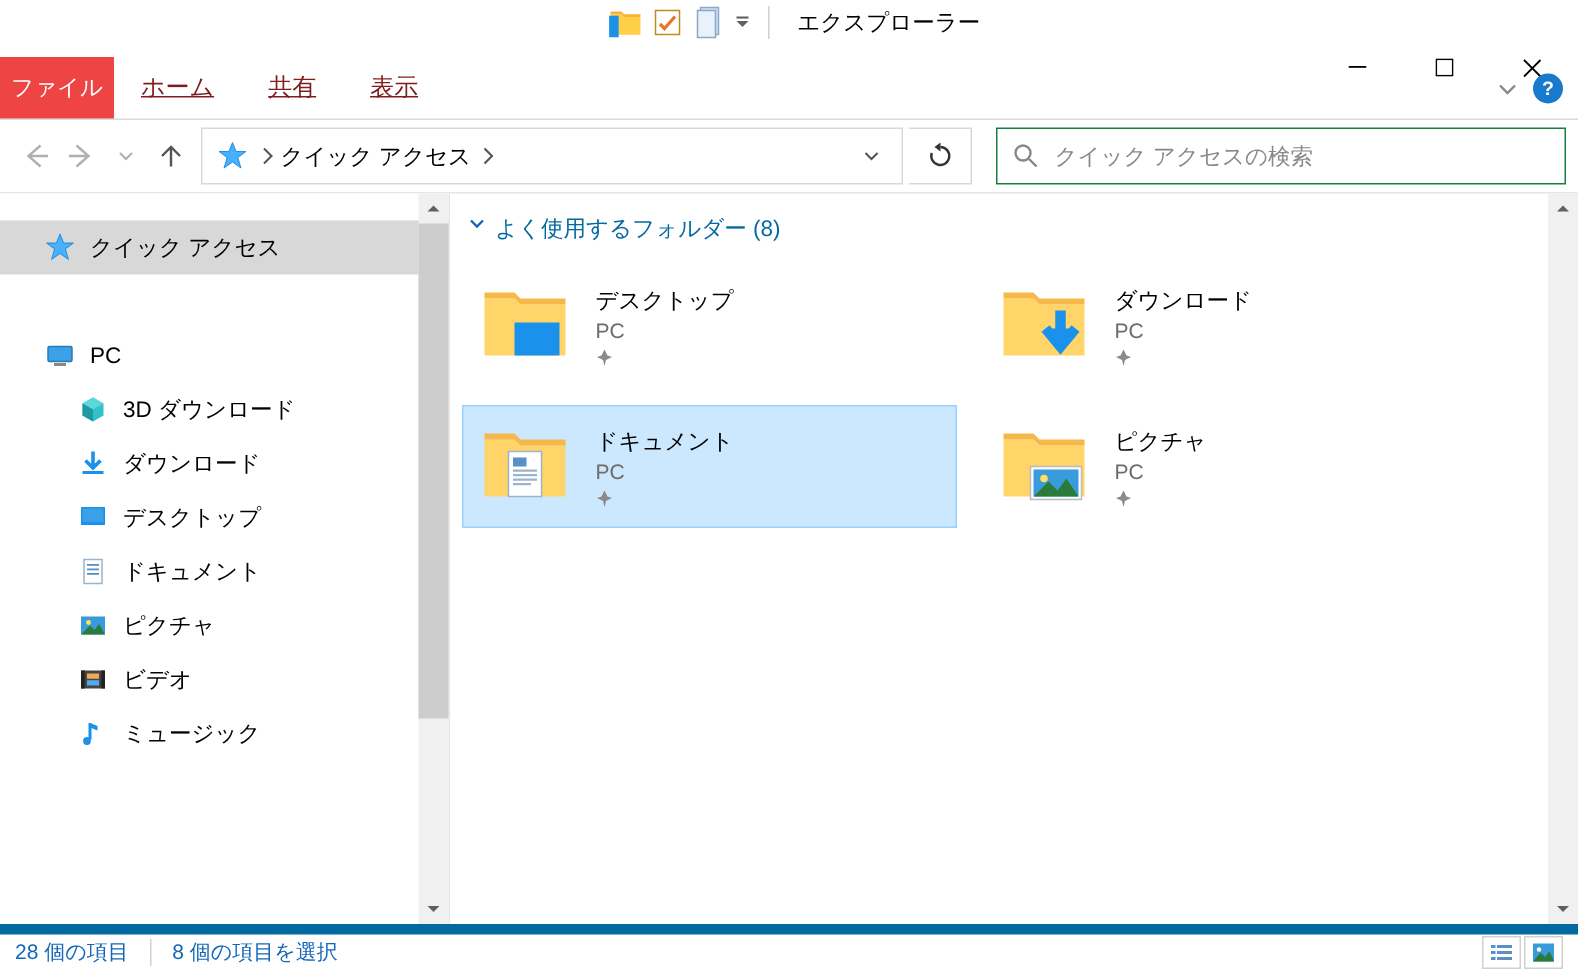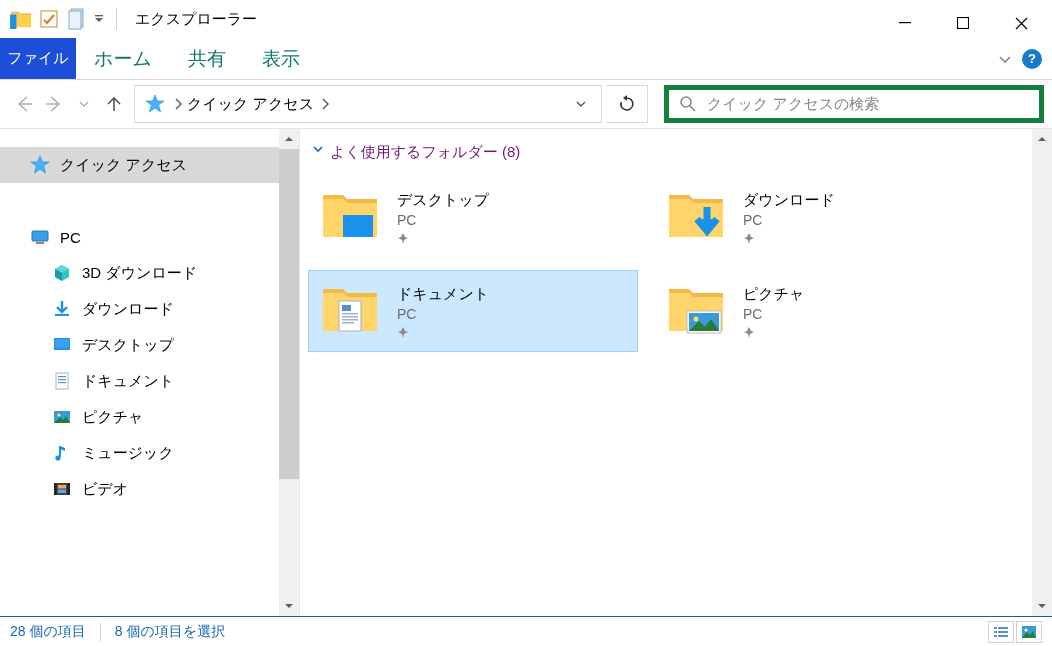--- a/index.html
+++ b/index.html
@@ -1,75 +1,75 @@
 <!DOCTYPE html>
 <html><head>
 <meta charset="utf-8">
 <style>
 * { box-sizing: border-box; margin: 0; padding: 0; }
 html, body { width: 1052px; height: 646px; font-family: "Yu Gothic UI", "Meiryo", "Segoe UI", sans-serif; font-size: 13px; background: #fff; overflow: hidden; }
 
-.title-bar { height: 38px; display: flex; padding: 4px 2px; }
+.title-bar { height: 38px; display: flex; align-items: center; padding: 4px 2px; flex-direction: column; }
 .title-icon-wrap { display: flex; align-items: center; gap: 6px; padding-left: 8px; }
 .folder-icon { width: 22px; height: 20px; position: relative; }
 .folder-icon svg { width: 100%; height: 100%; }
 .qat-icon { width: 22px; height: 22px; display: flex; align-items: center; justify-content: center; }
 .dropdown-caret { width: 10px; height: 10px; color: #5a5a5a; }
 .title-sep { width: 1px; height: 22px; background: #d0d0d0; margin: 0 6px; }
 .title-text { font-size: 15px; color: #000; margin-left: 6px; }
 .win-controls { margin-left: auto; display: flex; }
 .win-btn { width: 58px; height: 38px; display: flex; align-items: center; justify-content: center; color: #000; }
 
 .ribbon-tabs { height: 42px; display: flex; align-items: stretch; border-bottom: 1px solid #d9d9d9; }
-.file-tab { background: #1d4ed8; color: #fff; width: 76px; display: flex; align-items: center; justify-content: center; font-size: 15px; }
-.ribbon-tab { padding: 0 18px; display: flex; align-items: center; font-size: 19px; color: #0f766e; }
+.file-tab { background: #ef4444; color: #fff; width: 76px; display: flex; align-items: center; justify-content: center; font-size: 15px; }
+.ribbon-tab { padding: 0 18px; display: flex; align-items: center; font-size: 16px; color: #7f1d1d; text-decoration: underline; }
 .ribbon-right { margin-left: auto; display: flex; align-items: center; padding-right: 10px; gap: 10px; }
 .chev-down { color: #888; }
 .help-icon { width: 20px; height: 20px; border-radius: 50%; background: #1979ca; color: #fff; display: flex; align-items: center; justify-content: center; font-weight: bold; font-size: 13px; }
 
 .nav-row { height: 48px; display: flex; align-items: center; padding: 4px 8px; gap: 4px; }
 .nav-arrows { display: flex; align-items: center; gap: 6px; color: #b0b0b0; padding: 0 4px; }
 .nav-arrow { width: 24px; height: 24px; display: flex; align-items: center; justify-content: center; }
 .nav-up { color: #555; }
 .address-bar { flex: 1; height: 38px; border: 1px solid #d9d9d9; display: flex; align-items: center; padding: 0 4px; }
 .star-icon { margin: 0 6px; }
 .crumb-sep { margin: 0 4px; color: #555; }
 .crumb-text { color: #000; font-size: 15px; }
 .addr-drop { margin-left: auto; padding: 0 10px; color: #555; }
 .refresh-btn { width: 42px; height: 38px; border: 1px solid #d9d9d9; border-left: none; display: flex; align-items: center; justify-content: center; }
-.search-box { width: 380px; height: 38px; border: 5px solid #15803d; margin-left: 12px; display: flex; align-items: center; padding: 0 10px; color: #888; gap: 10px; }
+.search-box { width: 380px; height: 38px; border: 1px solid #15803d; margin-left: 12px; display: flex; align-items: center; padding: 0 10px; color: #888; gap: 10px; }
 .search-ph { font-size: 15px; }
 
 .body-area { display: flex; height: 488px; border-top: 1px solid #e5e5e5; }
 .nav-pane { width: 300px; position: relative; background: #fff; border-right: 1px solid #e5e5e5; }
 .nav-scroll { position: absolute; right: 0; top: 0; width: 20px; height: 100%; background: #f0f0f0; display: flex; flex-direction: column; }
 .scroll-btn { height: 20px; display: flex; align-items: center; justify-content: center; color: #606060; }
 .scroll-track { flex: 1; }
 .scroll-thumb { width: 100%; height: 330px; background: #cdcdcd; }
 .tree { padding-top: 18px; }
 .tree-item { height: 36px; display: flex; align-items: center; padding-left: 30px; gap: 10px; font-size: 15px; color: #000; }
 .tree-item.selected { background: #d8d8d8; }
 .tree-item.child { padding-left: 52px; }
 .tree-icon { width: 20px; height: 20px; flex-shrink: 0; display: flex; align-items: center; justify-content: center; }
 .tree-spacer { height: 12px; }
 
 .content-pane { flex: 1; position: relative; padding: 14px 8px; }
-.section-header { display: flex; gap: 6px; color: #701a75; font-size: 15px; margin-bottom: 14px; margin-left: 4px; }
+.section-header { display: flex; gap: 6px; color: #0369a1; font-size: 15px; margin-bottom: 14px; margin-left: 4px; }
 .folder-grid { display: grid; grid-template-columns: repeat(2, 330px); gap: 12px 16px; margin-left: 0; }
 .folder-item { display: flex; align-items: center; padding: 8px 10px; height: 82px; }
 .folder-item.selected { background: #cce8ff; border: 1px solid #99d1ff; }
 .folder-item:not(.selected) { border: 1px solid transparent; }
 .big-folder-icon { width: 64px; height: 56px; flex-shrink: 0; position: relative; }
 .folder-text { margin-left: 14px; display: flex; flex-direction: column; gap: 2px; }
 .folder-name { font-size: 15px; color: #000; }
 .folder-sub { font-size: 14px; color: #6d6d6d; }
 .pin-icon { color: #8a8a8a; margin-top: 2px; }
 .content-scroll { position: absolute; right: 0; top: 0; width: 20px; height: 100%; background: #f0f0f0; display: flex; flex-direction: column; }
 
-.status-bar { height: 30px; border-top: 1px solid #0369a1; display: flex; align-items: center; padding: 0 10px; font-size: 14px; color: #1466b8; }
+.status-bar { height: 30px; border-top: 7px solid #0369a1; display: flex; align-items: center; padding: 0 10px; font-size: 14px; color: #1466b8; }
 .status-sep { width: 1px; height: 18px; background: #d0d0d0; margin: 0 14px; }
 .view-switch { margin-left: auto; display: flex; gap: 2px; }
 .view-btn { width: 26px; height: 22px; border: 1px solid #d0d0d0; display: flex; align-items: center; justify-content: center; }
 
 svg { display: block; }
 </style>
 </head>
 <body>
 
 <div class="title-bar">
@@ -267,38 +267,38 @@
               <rect x="2" y="4" width="16" height="12" fill="#3a9bdc"></rect>
               <circle cx="7" cy="8" r="1.6" fill="#ffe15a"></circle>
               <path d="M2 16 L8 10 L11 13 L14 9 L18 16 Z" fill="#2a7a3a"></path>
             </svg>
           </span>
           <span>ピクチャ</span>
         </div>
         <div class="tree-item child">
           <span class="tree-icon">
             <svg width="20" height="20" viewBox="0 0 20 20">
-              <path d="M8 3 L8 14" stroke="#1a91eb" stroke-width="2"></path>
-              <circle cx="6" cy="15" r="2.6" fill="#1a91eb"></circle>
-              <path d="M8 3 L13 5 L13 8 L8 6" fill="#1a91eb"></path>
-            </svg>
-          </span>
-          <span>ミュージック</span>
-        </div>
-        <div class="tree-item child">
-          <span class="tree-icon">
-            <svg width="20" height="20" viewBox="0 0 20 20">
               <rect x="2" y="4" width="16" height="12" fill="#444"></rect>
               <rect x="2" y="4" width="2.5" height="12" fill="#222"></rect>
               <rect x="15.5" y="4" width="2.5" height="12" fill="#222"></rect>
               <rect x="6" y="6" width="8" height="3.5" fill="#ea5"></rect>
               <rect x="6" y="10.5" width="8" height="3.5" fill="#5ae"></rect>
             </svg>
           </span>
           <span>ビデオ</span>
+        </div>
+        <div class="tree-item child">
+          <span class="tree-icon">
+            <svg width="20" height="20" viewBox="0 0 20 20">
+              <path d="M8 3 L8 14" stroke="#1a91eb" stroke-width="2"></path>
+              <circle cx="6" cy="15" r="2.6" fill="#1a91eb"></circle>
+              <path d="M8 3 L13 5 L13 8 L8 6" fill="#1a91eb"></path>
+            </svg>
+          </span>
+          <span>ミュージック</span>
         </div>
       </div>
     <div class="nav-scroll">
       <div class="scroll-btn">
           <svg width="10" height="10">
             <path d="M1 7 L5 3 L9 7" fill="#606060"></path>
           </svg>
         </div>
       <div class="scroll-track">
           <div class="scroll-thumb"></div>

